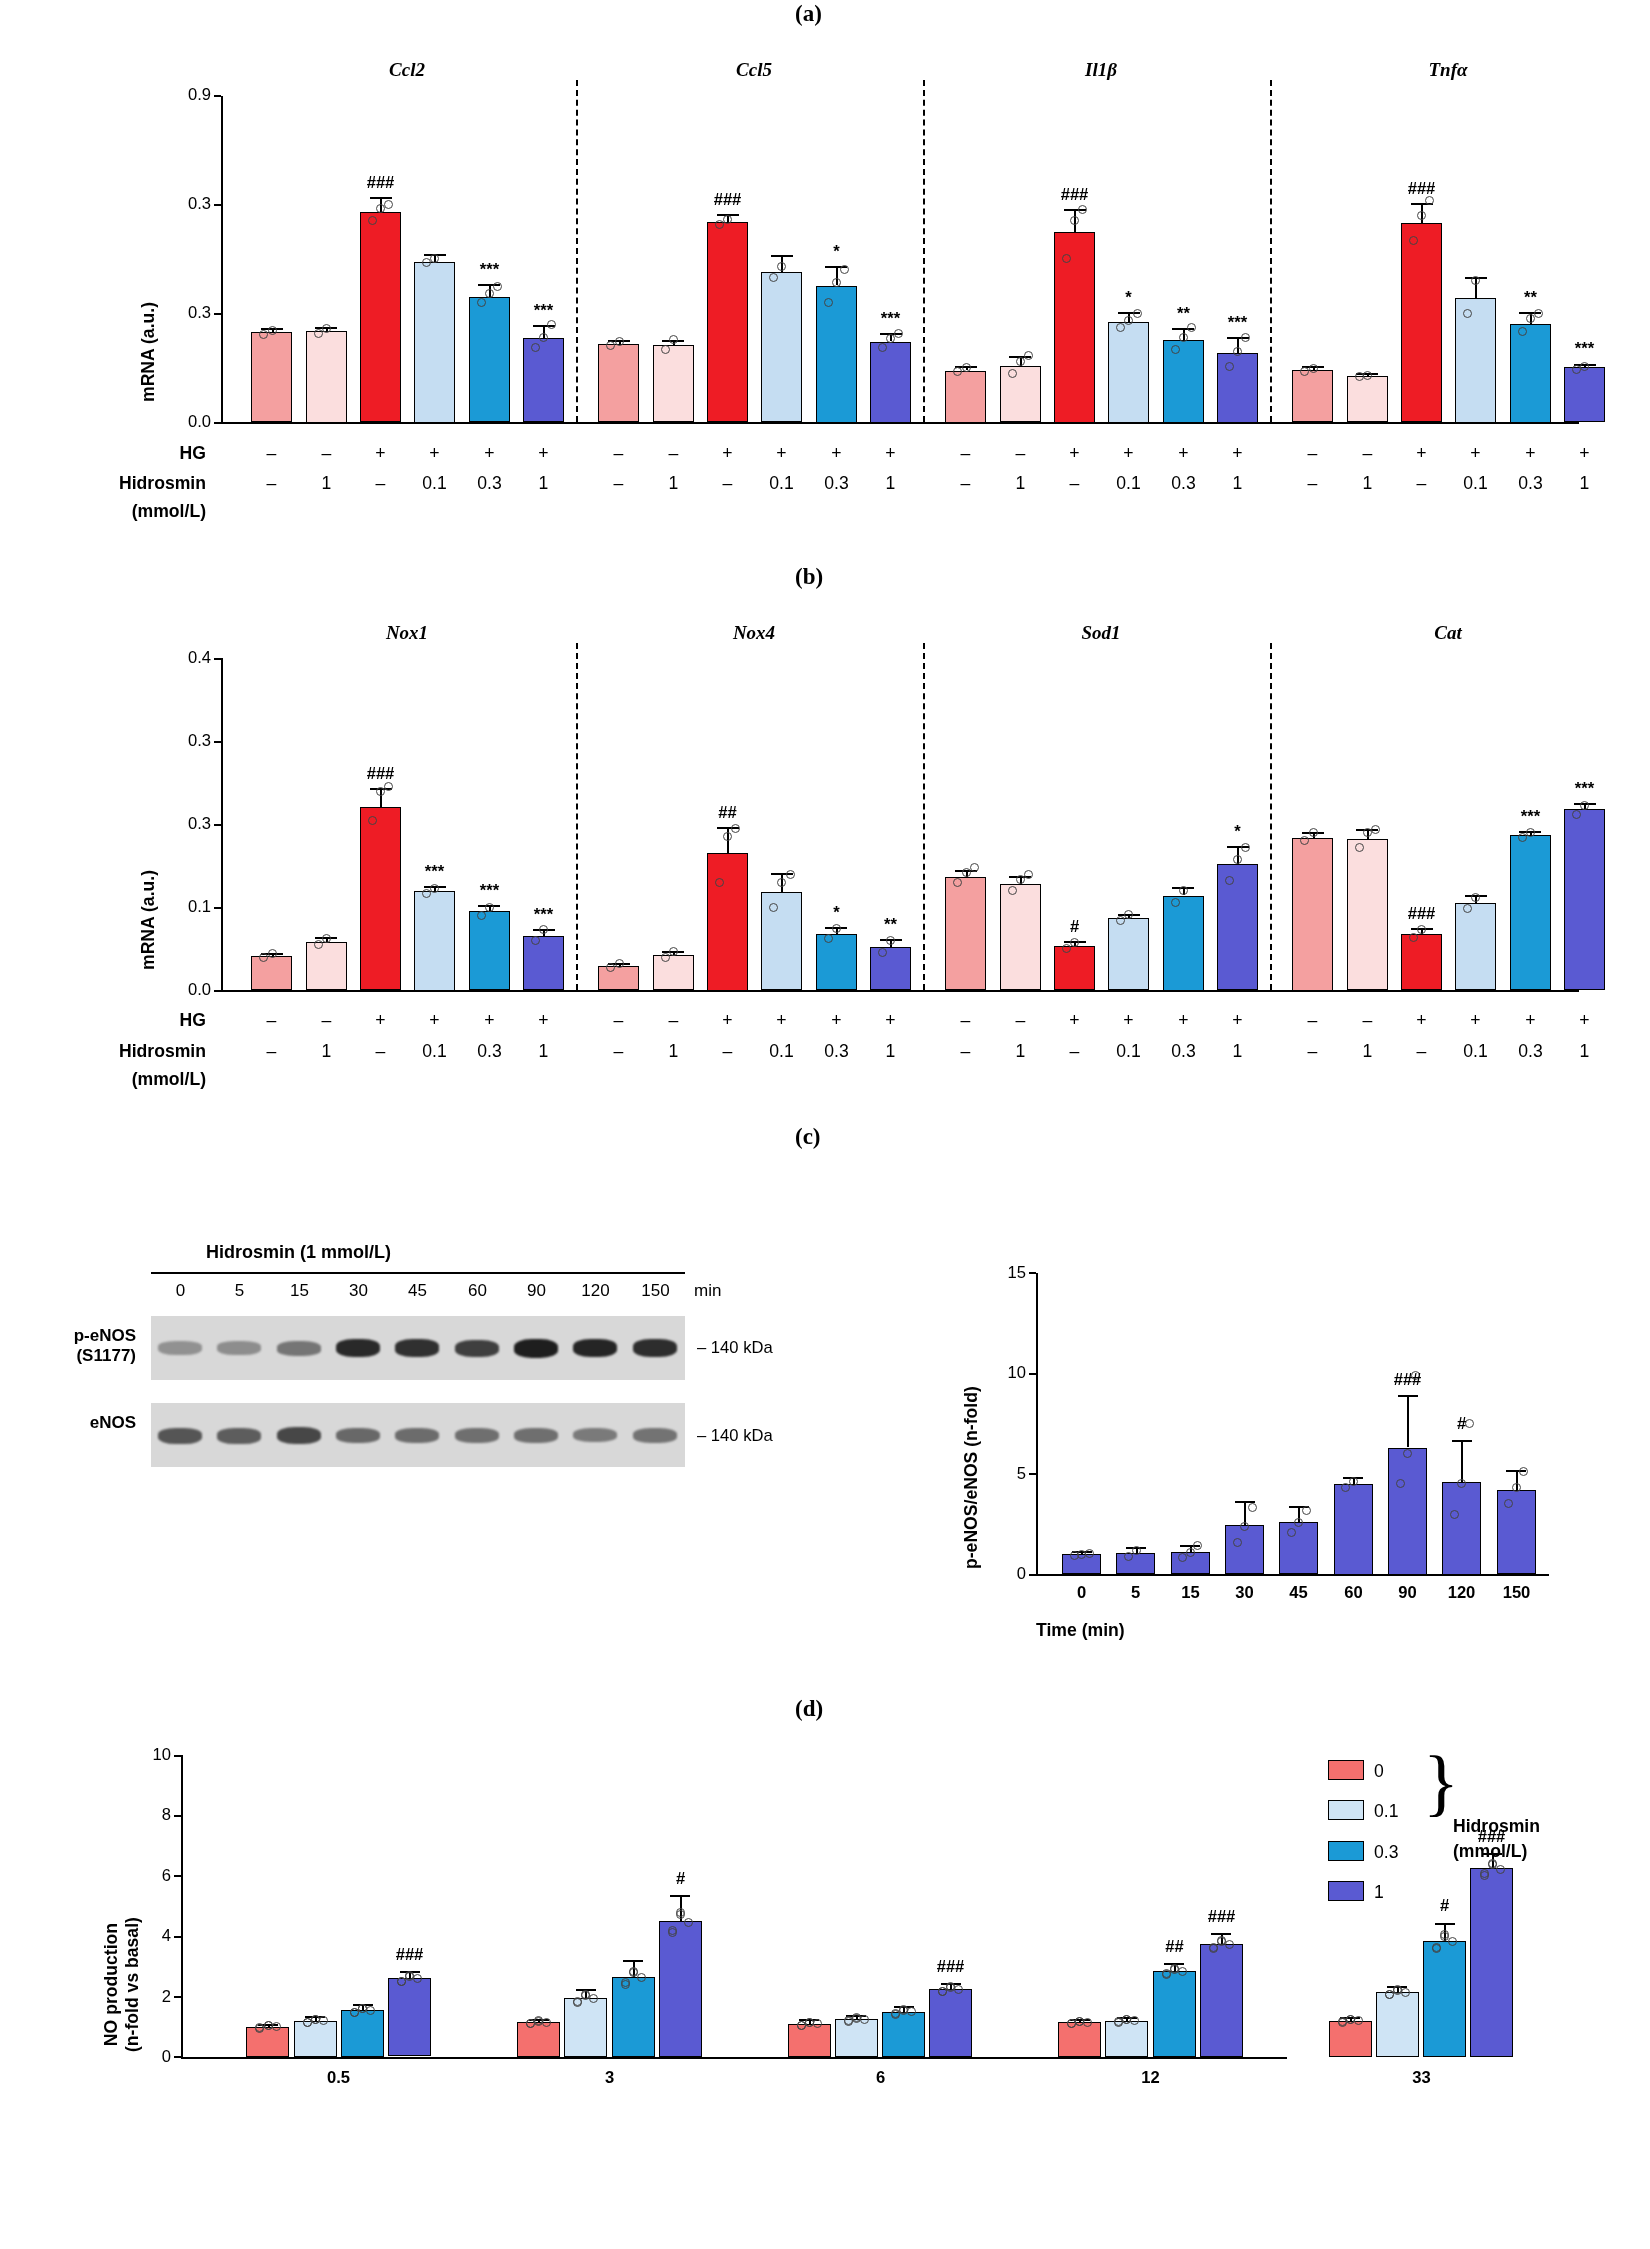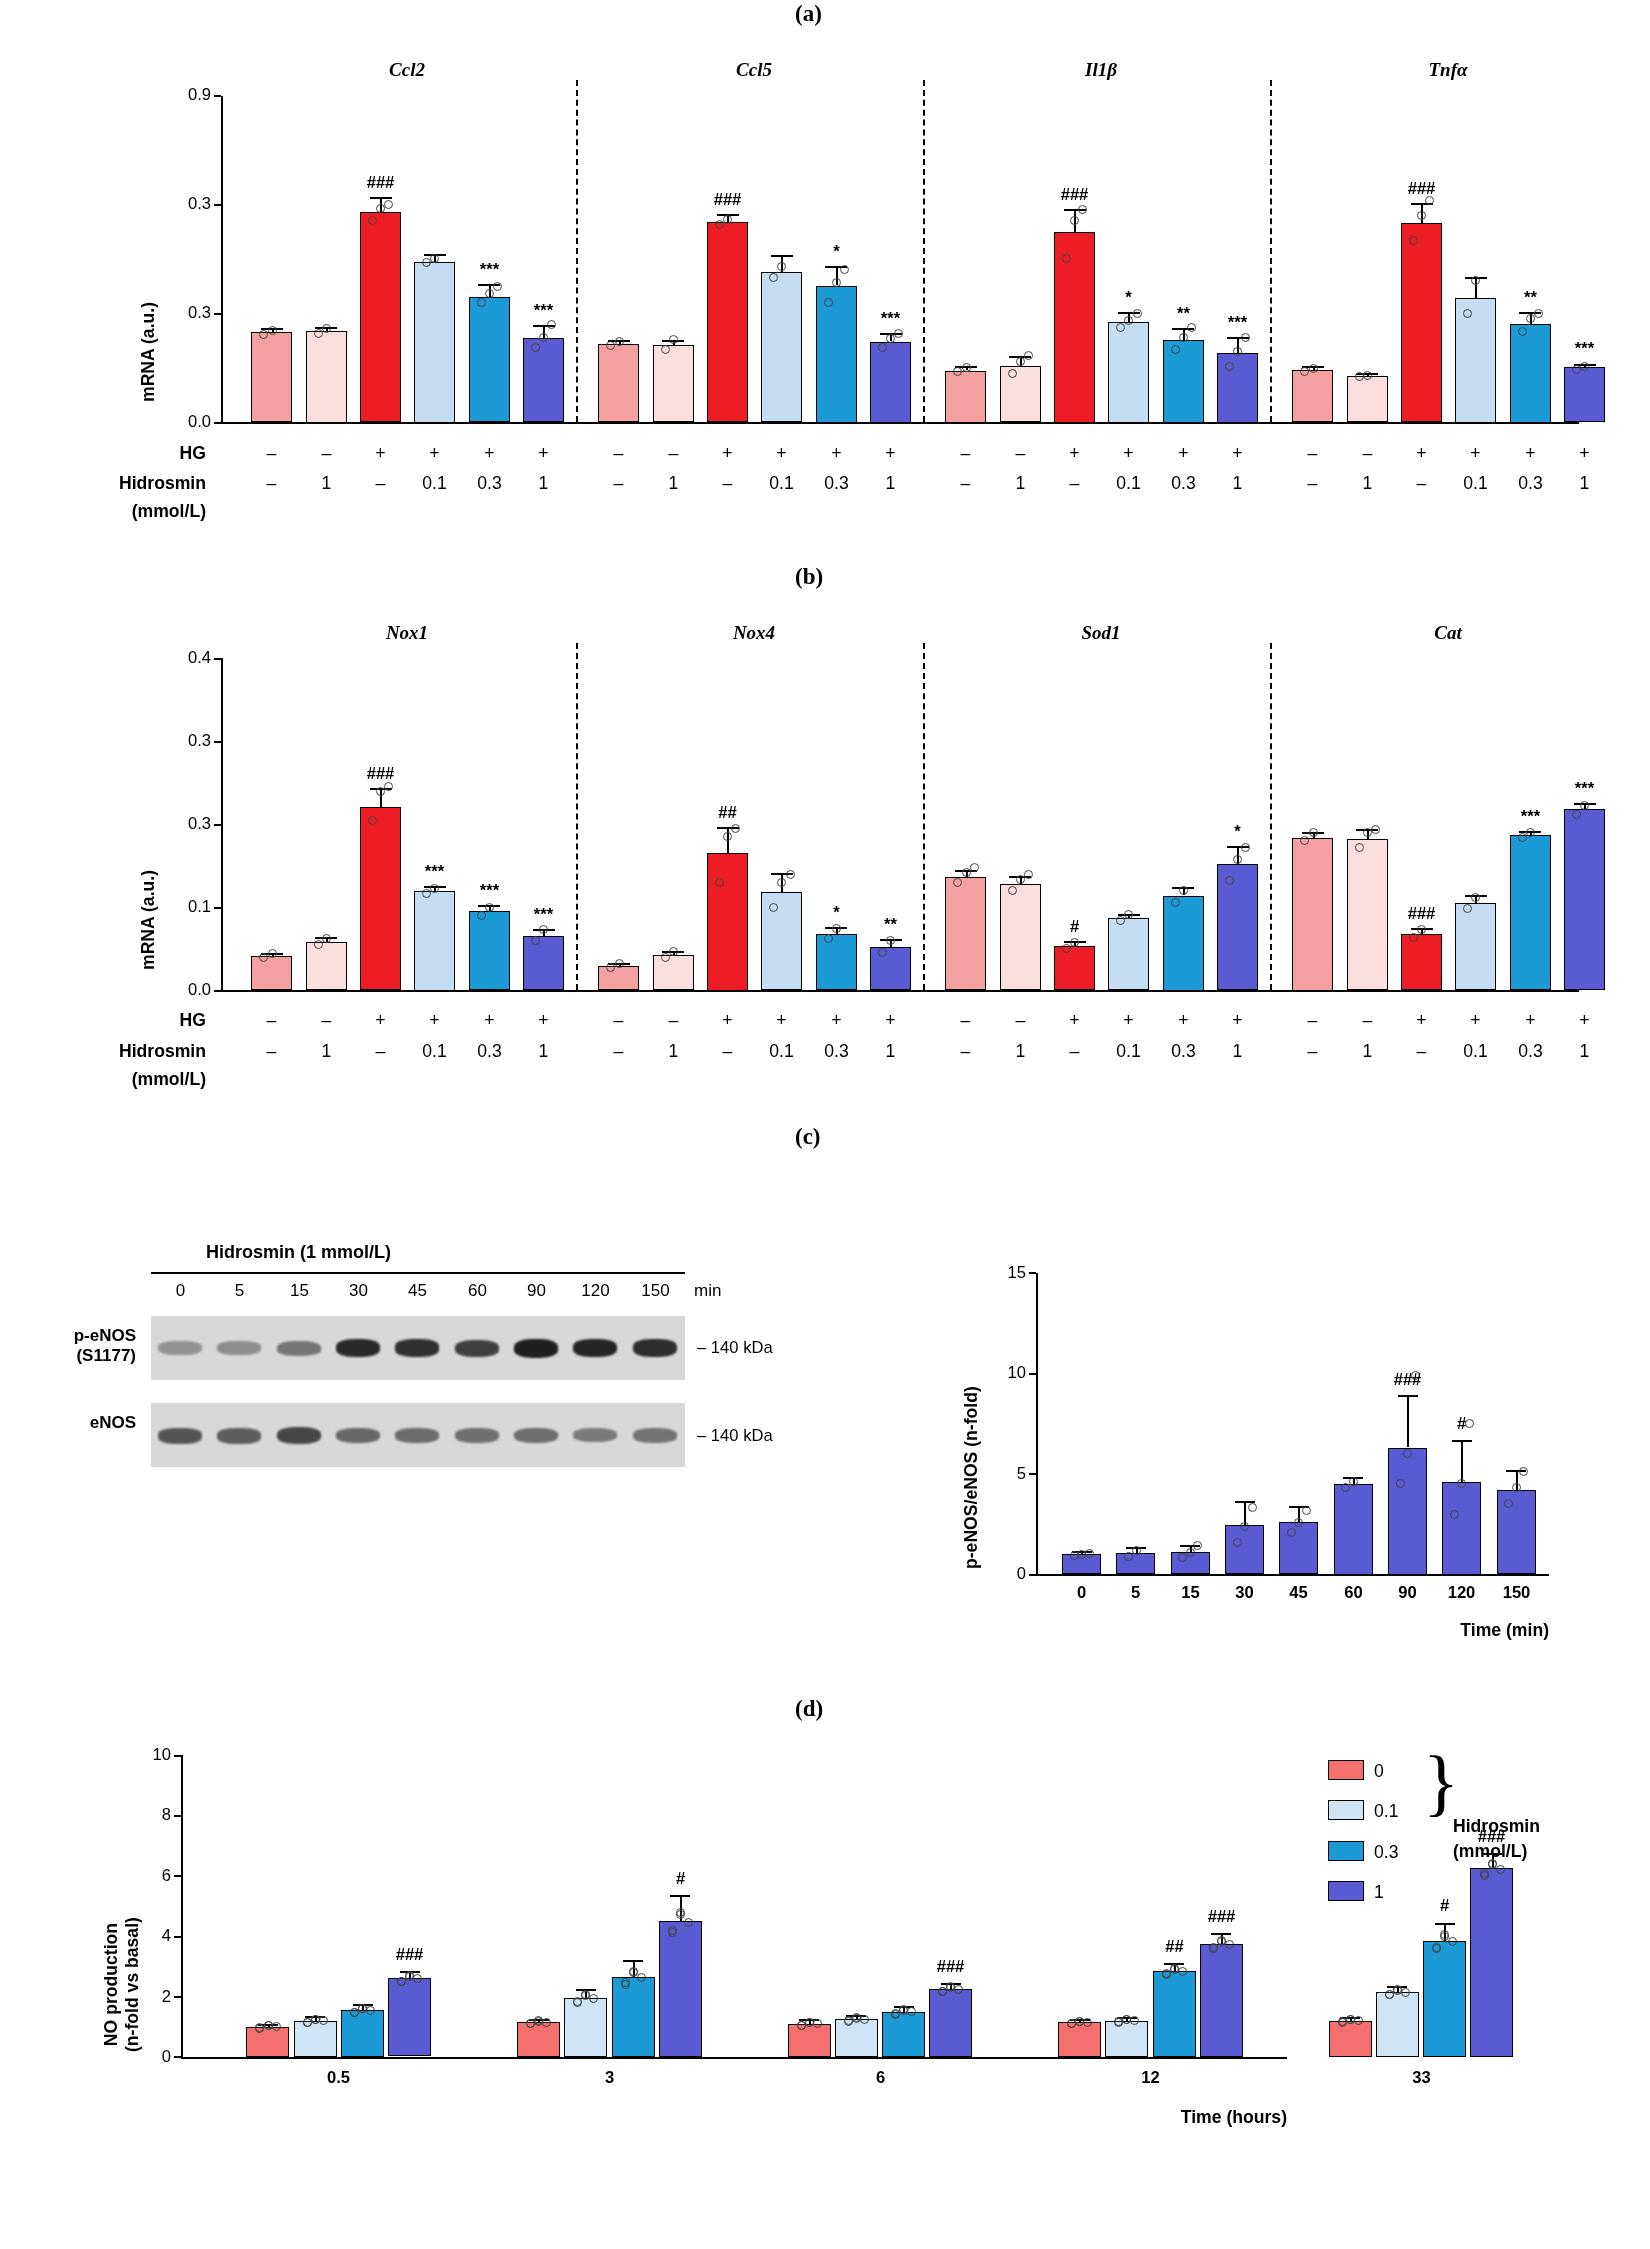--- a/index.html
+++ b/index.html
@@ -6,21 +6,21 @@
   body{width:1650px;height:2250px;font-family:"Liberation Sans",sans-serif;color:#000;}
   .page{position:relative;width:1650px;height:2250px;}
   .panel-letter{position:absolute;font-size:23px;font-weight:bold;font-family:"Liberation Serif",serif;}
 
   
   .chart{position:absolute;}
   .axis-line{position:absolute;background:#000;}
   .tick{position:absolute;background:#000;height:1.5px;width:7px;}
   .ticklabel{position:absolute;font-size:16.6px;text-align:right;}
   .ylabel{position:absolute;font-size:17.6px;font-weight:bold;transform-origin:0 0;transform:rotate(-90deg);white-space:nowrap;}
-  .xlabel{position:absolute;font-size:17.6px;font-weight:bold;text-align:right;white-space:nowrap;}
+  .xlabel{position:absolute;font-size:17.6px;font-weight:bold;text-align:left;white-space:nowrap;}
   .gene{position:absolute;font-size:19px;font-weight:bold;font-style:italic;font-family:"Liberation Serif",serif;text-align:center;white-space:nowrap;}
   .dashed{position:absolute;border-left:2px dashed #000;}
   .bar{position:absolute;border:1.5px solid #000;box-sizing:border-box;}
   .err{position:absolute;background:#000;width:1.5px;}
   .errcap{position:absolute;background:#000;height:1.5px;}
   .dot{position:absolute;border:1.5px solid #444;border-radius:50%;background:transparent;box-sizing:border-box;width:9px;height:9px;}
   .sig{position:absolute;font-size:16.6px;font-weight:bold;text-align:center;white-space:nowrap;}
   .rowlab{position:absolute;font-size:17.6px;font-weight:bold;text-align:right;white-space:nowrap;}
   .rowval{position:absolute;font-size:17.6px;text-align:center;white-space:nowrap;}
 
@@ -781,21 +781,20 @@
       <div class="bar" style="left:1470px;top:143px;width:43px;height:189px;background:#5a5ad2;"></div>
       <div class="err" style="left:1492px;top:128px;height:15px;"></div>
       <div class="errcap" style="left:1482px;top:128px;width:20px;"></div>
       <div class="dot" style="left:1480px;top:146px;"></div>
       <div class="dot" style="left:1488px;top:135px;"></div>
       <div class="dot" style="left:1496px;top:140px;"></div>
       <div class="dot" style="left:1480px;top:144px;"></div>
       <div class="dot" style="left:1488px;top:134px;"></div>
       <div class="sig" style="left:1455px;top:102px;width:73px;">###</div>
       <div class="ticklabel" style="left:1329px;top:343px;width:185px;text-align:center;font-weight:bold;">33</div>
-      <div class="xlabel" style="left:181px;top:382px;width:1106px;">Time (hours)</div>
       <div class="legend-swatch" style="left:1328px;top:35px;background:#f4706e;"></div>
       <div class="legend-text" style="left:1374px;top:36px;">0</div>
       <div class="legend-swatch" style="left:1328px;top:75px;background:#cfe4f5;"></div>
       <div class="legend-text" style="left:1374px;top:76px;">0.1</div>
       <div class="legend-swatch" style="left:1328px;top:116px;background:#1b9ad6;"></div>
       <div class="legend-text" style="left:1374px;top:117px;">0.3</div>
       <div class="legend-swatch" style="left:1328px;top:156px;background:#5a5ad2;"></div>
       <div class="legend-text" style="left:1374px;top:157px;">1</div>
       <div class="brace" style="left:1423px;top:14px;">}</div>
       <div class="legend-text" style="left:1453px;top:91px;font-weight:bold;">Hidrosmin</div>

